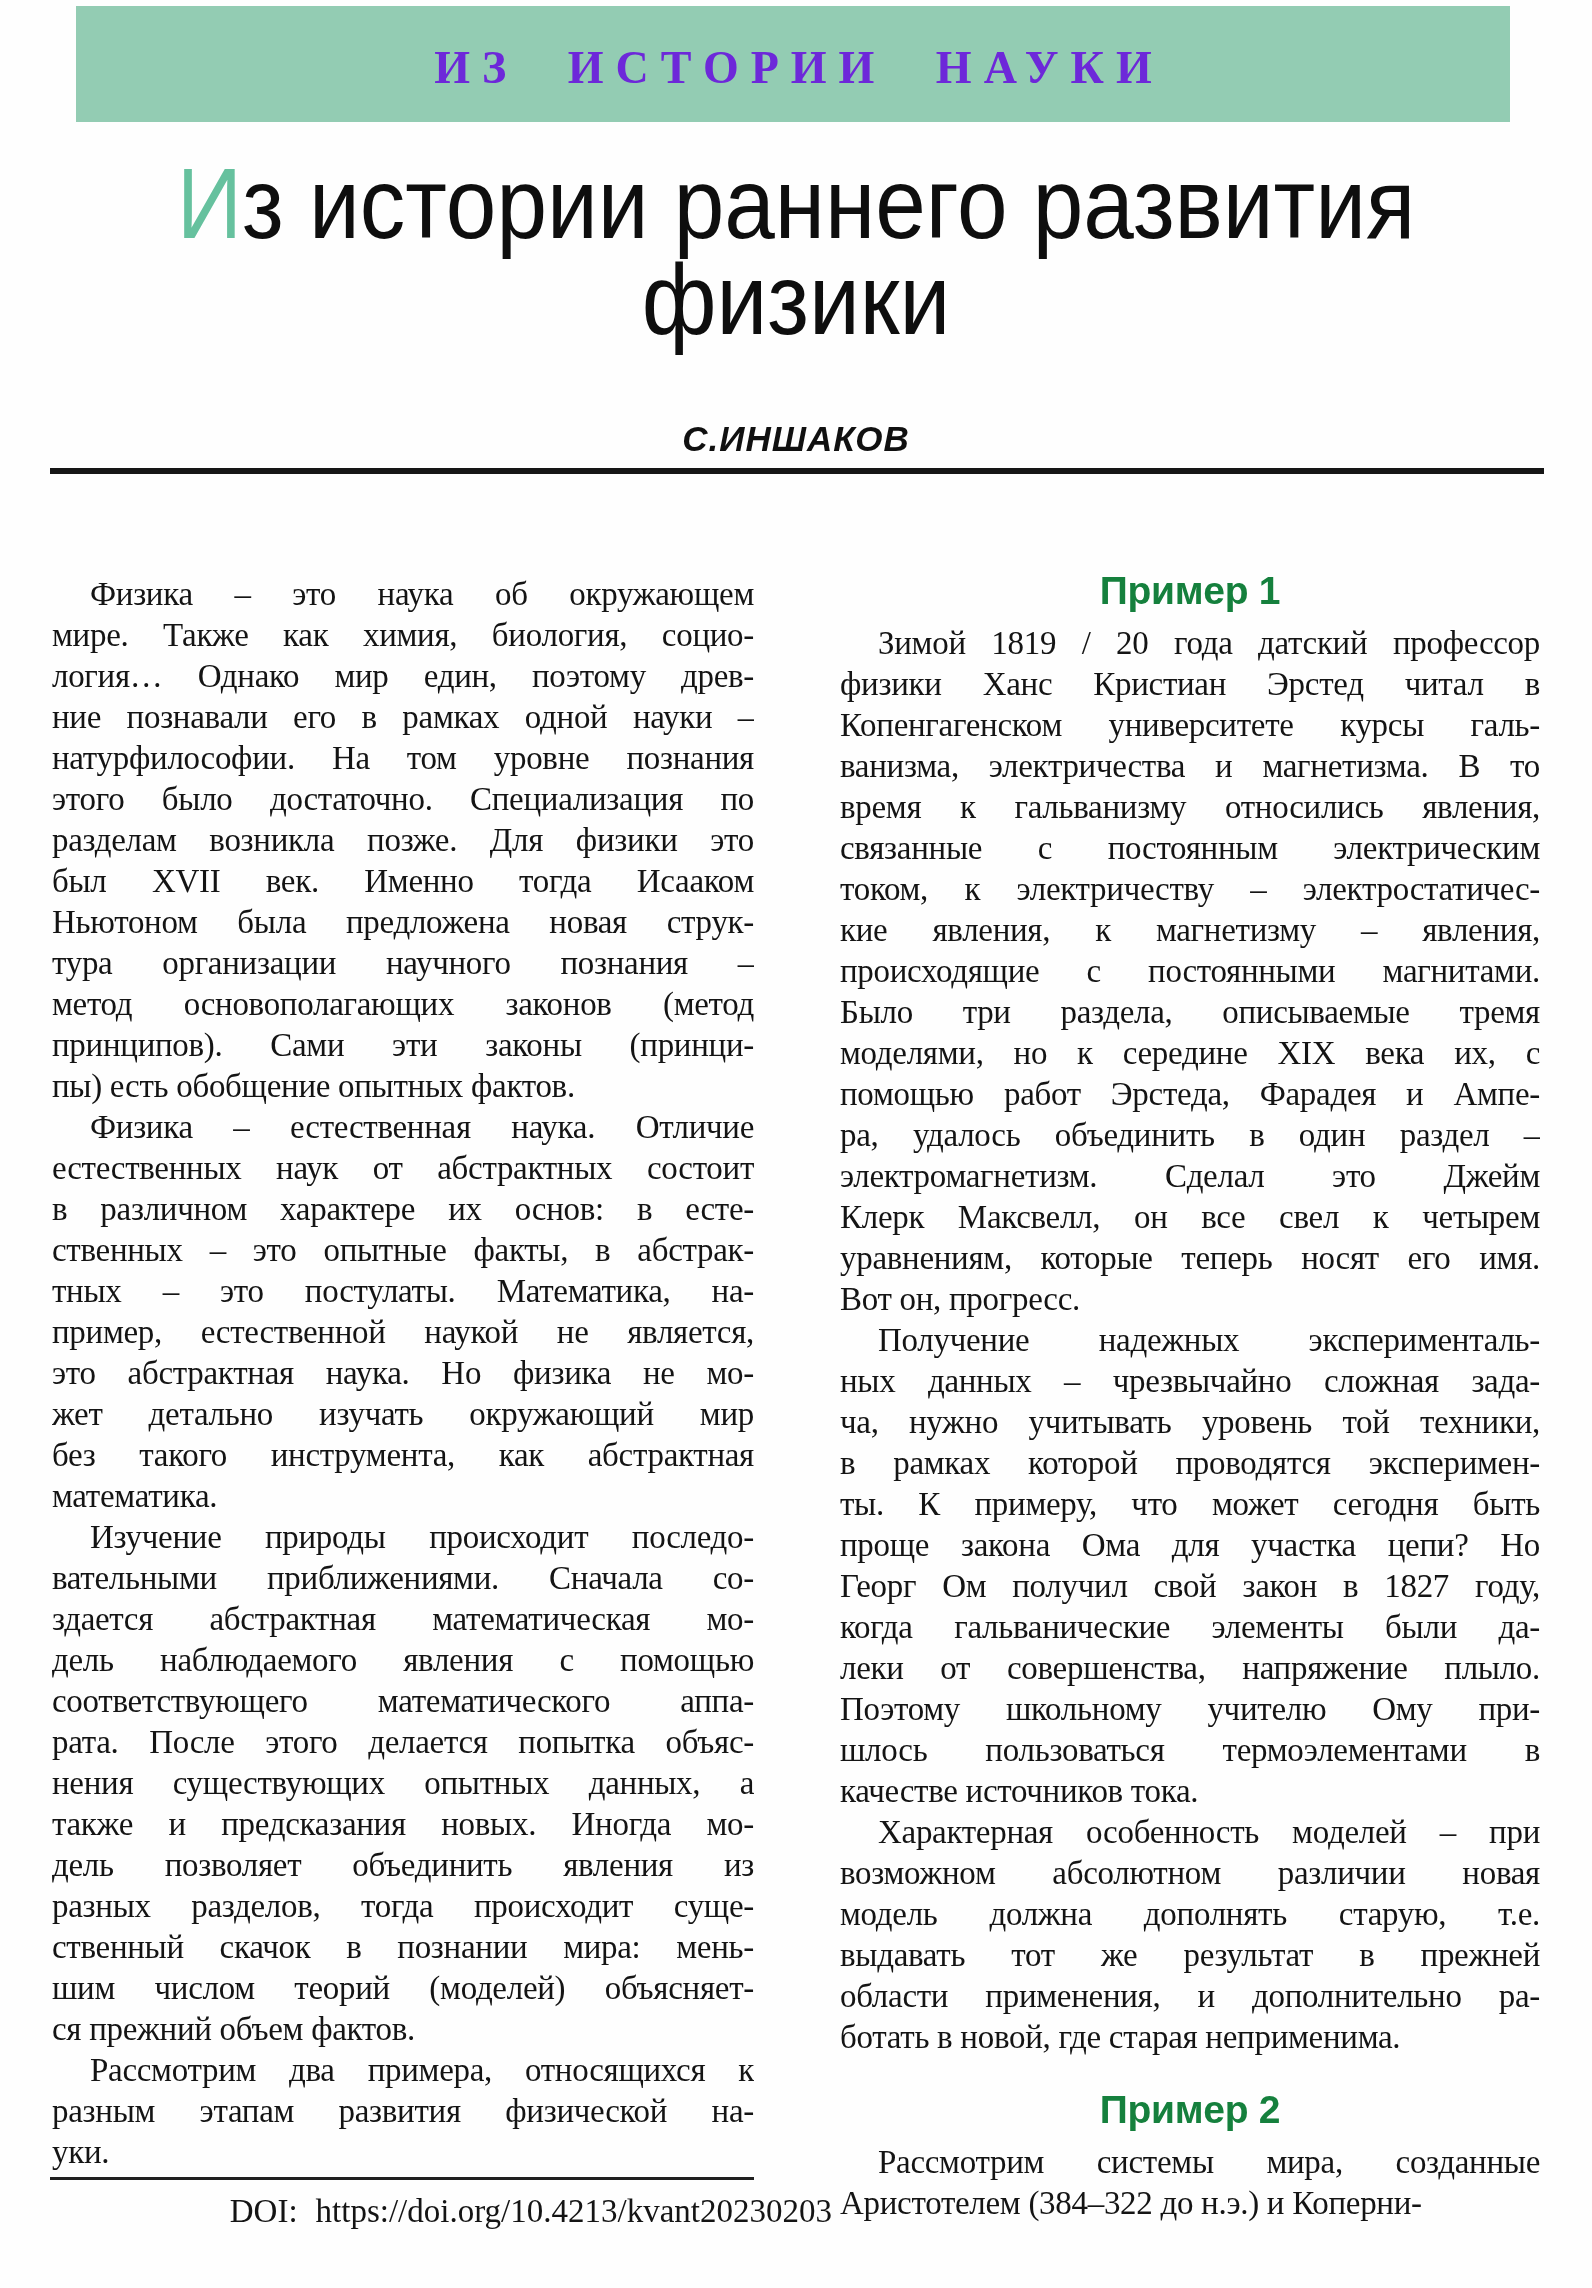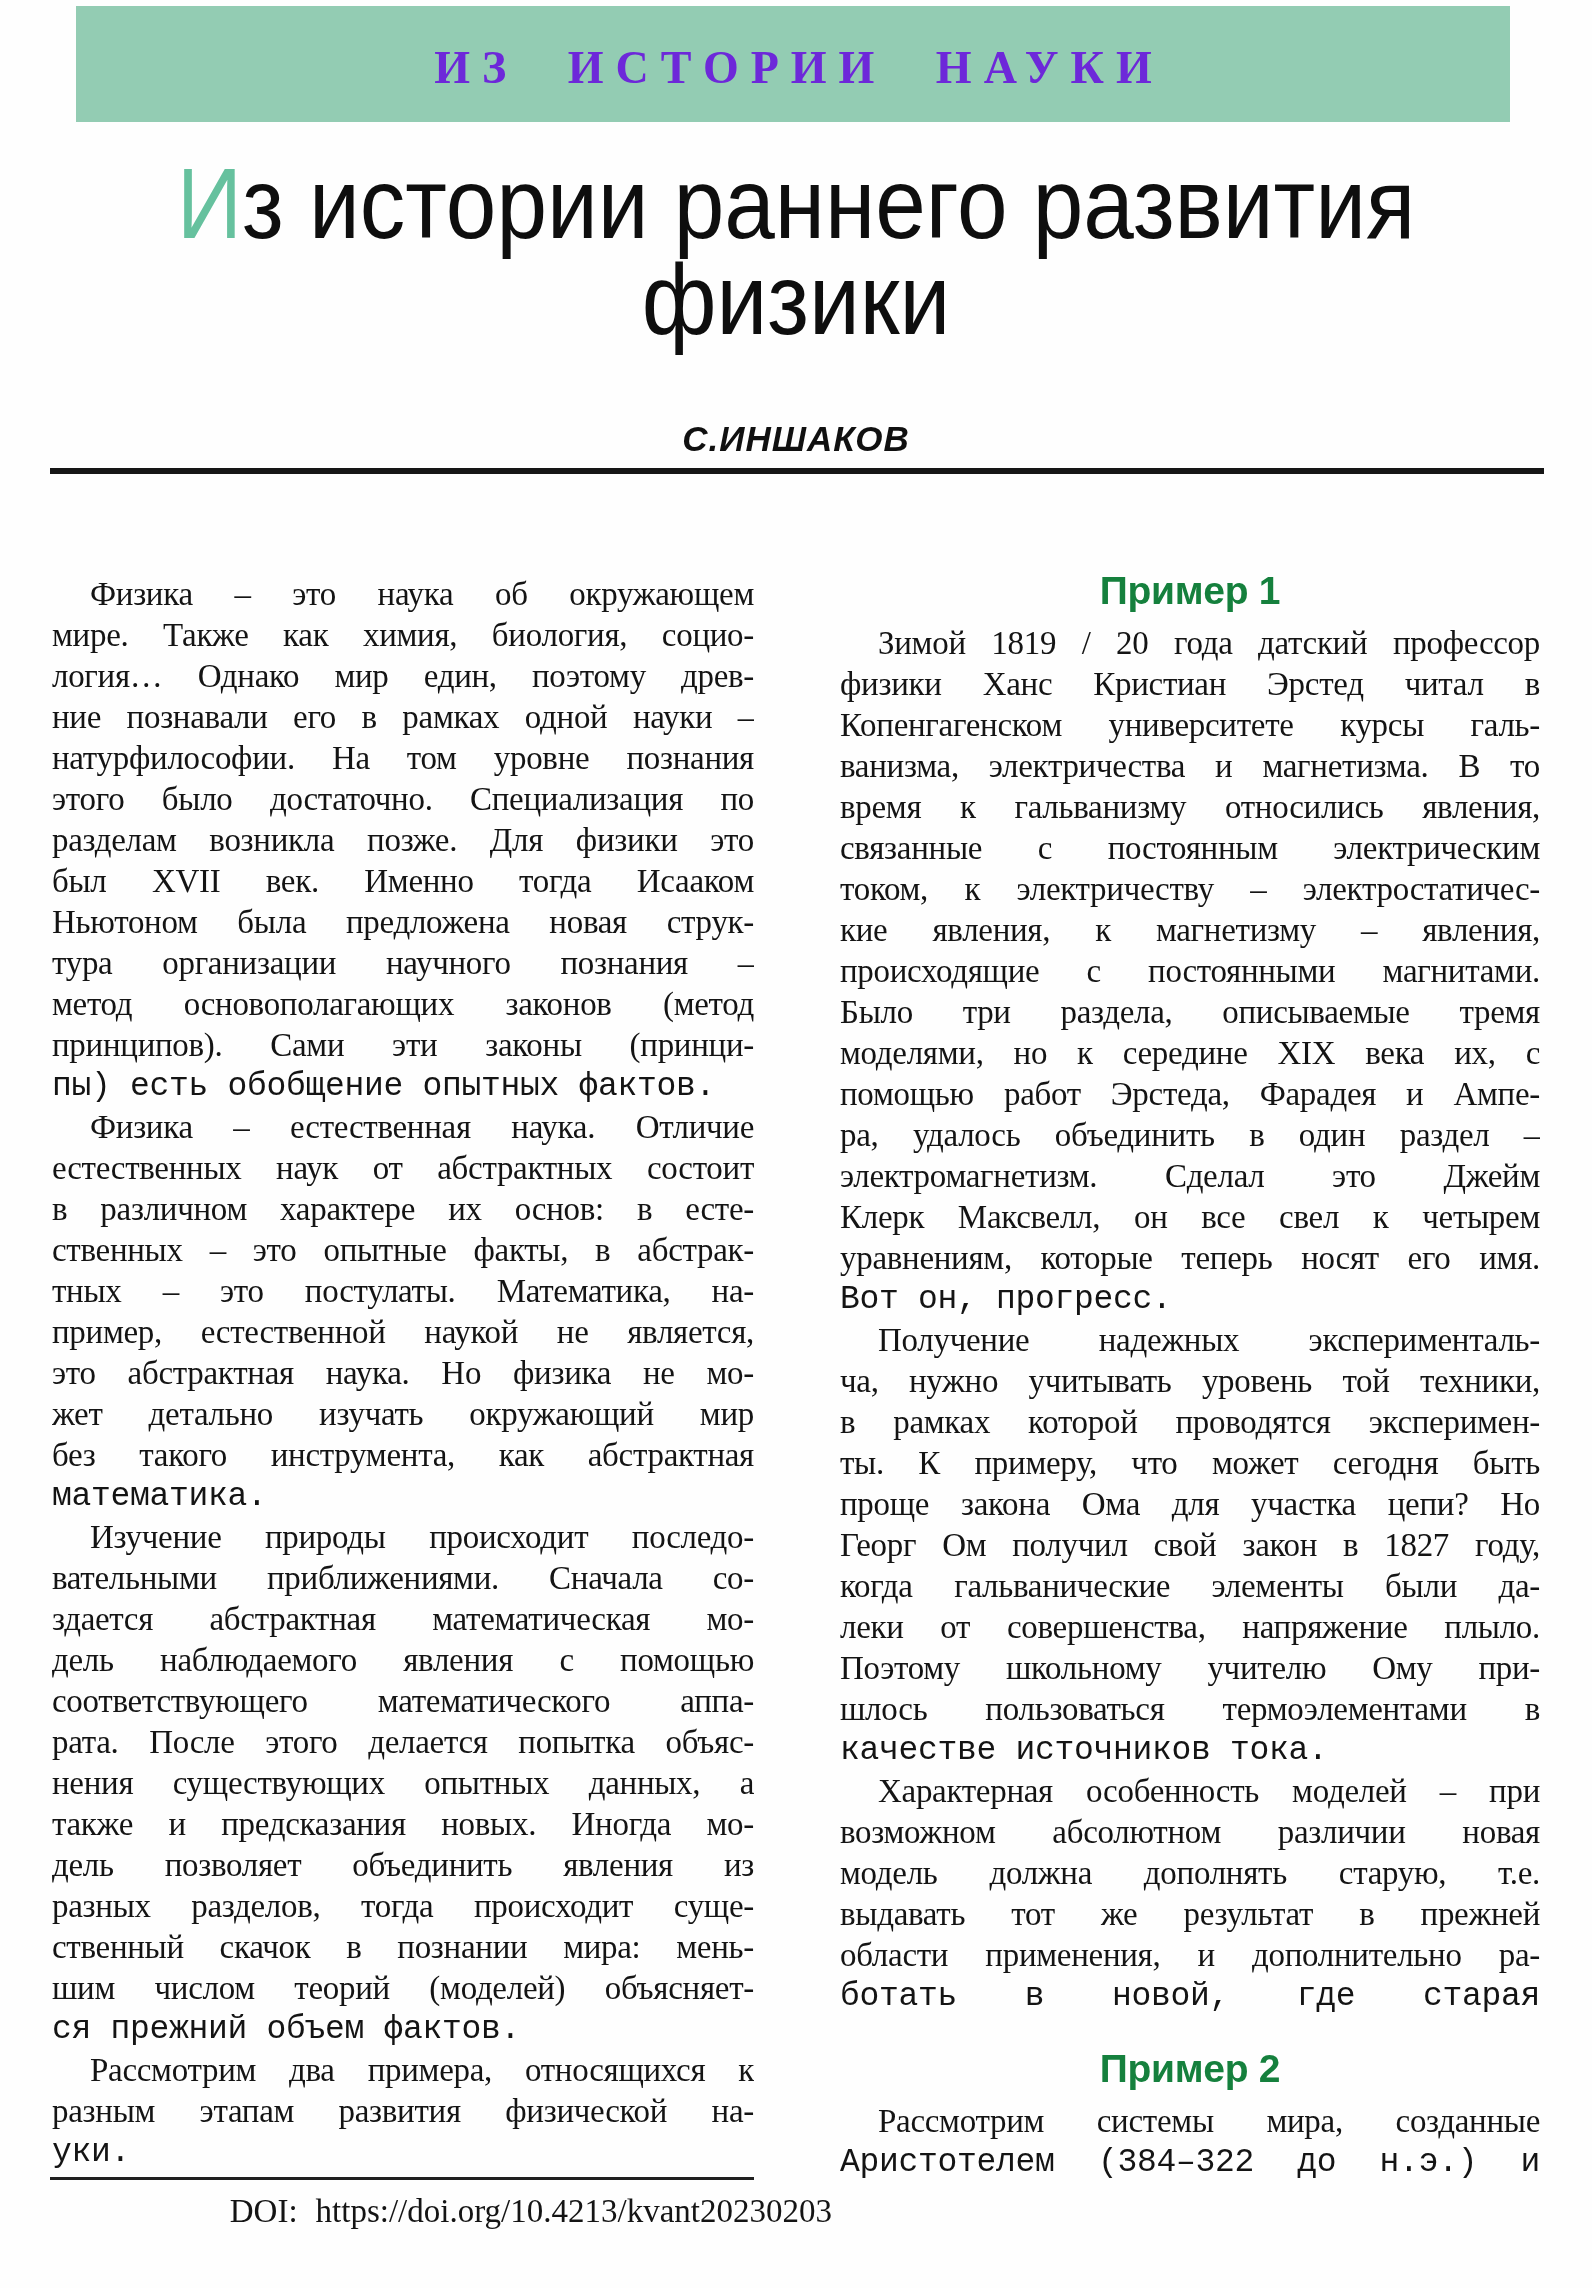--- a/index.html
+++ b/index.html
@@ -39,21 +39,21 @@
     position:absolute;font-size:33px;line-height:41px;letter-spacing:-0.3px;color:#141414;
   }
   .col-left{left:52px;top:574px;width:702px;}
   .col-right{left:840px;top:567px;width:700px;}
   .para{margin:0;}
   .ln{
     text-align:justify;text-align-last:justify;
     height:41px;overflow:hidden;white-space:normal;
   }
   .ln.first{text-indent:38px;}
-  .ln.plast{text-align-last:left;font-family:Liberation Mono, monospace;}
+  .ln.plast{text-align-last:left;}
   .example-heading{
     font-family:"Liberation Sans","DejaVu Sans",sans-serif;font-weight:700;
     font-size:39px;line-height:48px;text-align:center;color:#15803d;
     margin:28px 0 8px;
   }
   .col .example-heading:first-child{margin-top:0;}
   
   .rule-thin{position:absolute;left:50px;top:2177px;width:704px;height:3px;background:#202020;}
   .doi{
     position:absolute;left:56px;top:2191px;width:776px;
@@ -142,20 +142,21 @@
         <div class="ln">моделями, но к середине XIX века их, с</div>
         <div class="ln">помощью работ Эрстеда, Фарадея и Ампе-</div>
         <div class="ln">ра, удалось объединить в один раздел –</div>
         <div class="ln">электромагнетизм. Сделал это Джейм</div>
         <div class="ln">Клерк Максвелл, он все свел к четырем</div>
         <div class="ln">уравнениям, которые теперь носят его имя.</div>
         <div class="ln plast">Вот он, прогресс.</div>
       </div>
       <div class="para">
         <div class="ln first">Получение надежных эксперименталь-</div>
+        <div class="ln">ных данных – чрезвычайно сложная зада-</div>
         <div class="ln">ча, нужно учитывать уровень той техники,</div>
         <div class="ln">в рамках которой проводятся эксперимен-</div>
         <div class="ln">ты. К примеру, что может сегодня быть</div>
         <div class="ln">проще закона Ома для участка цепи? Но</div>
         <div class="ln">Георг Ом получил свой закон в 1827 году,</div>
         <div class="ln">когда гальванические элементы были да-</div>
         <div class="ln">леки от совершенства, напряжение плыло.</div>
         <div class="ln">Поэтому школьному учителю Ому при-</div>
         <div class="ln">шлось пользоваться термоэлементами в</div>
         <div class="ln plast">качестве источников тока.</div>

